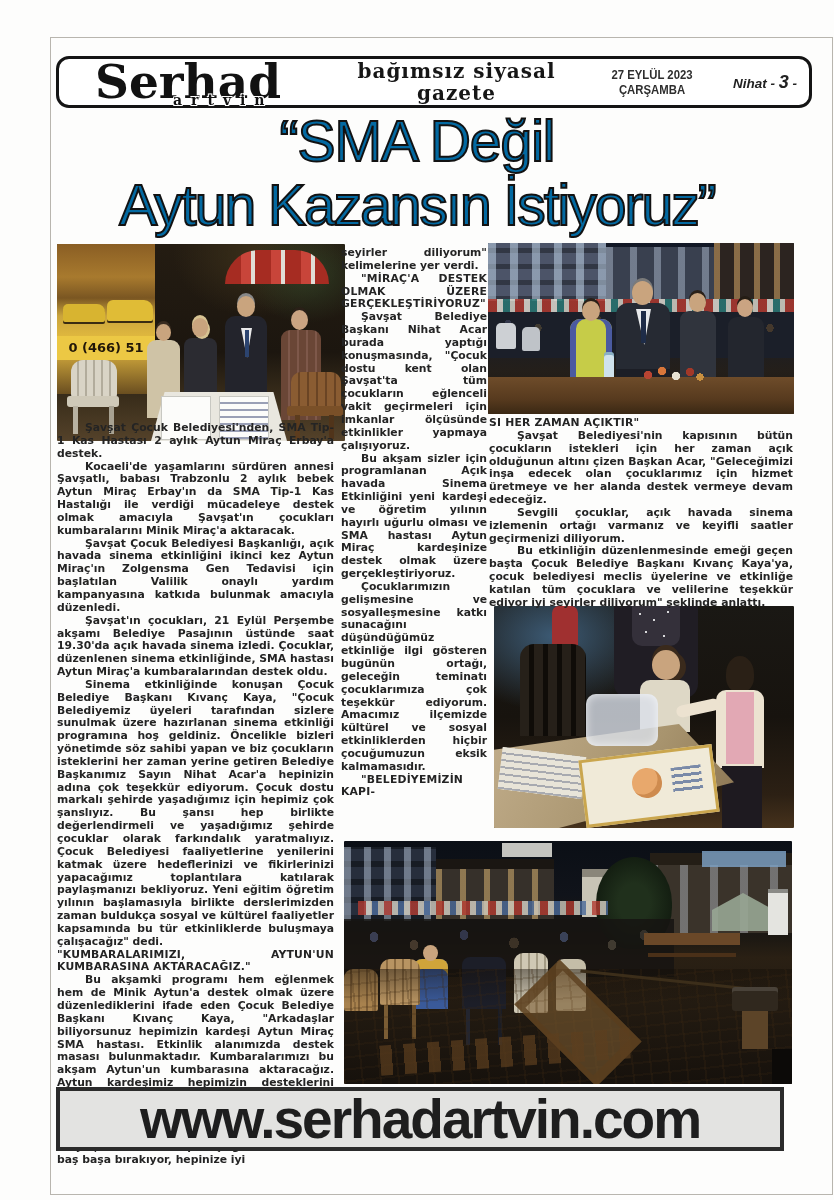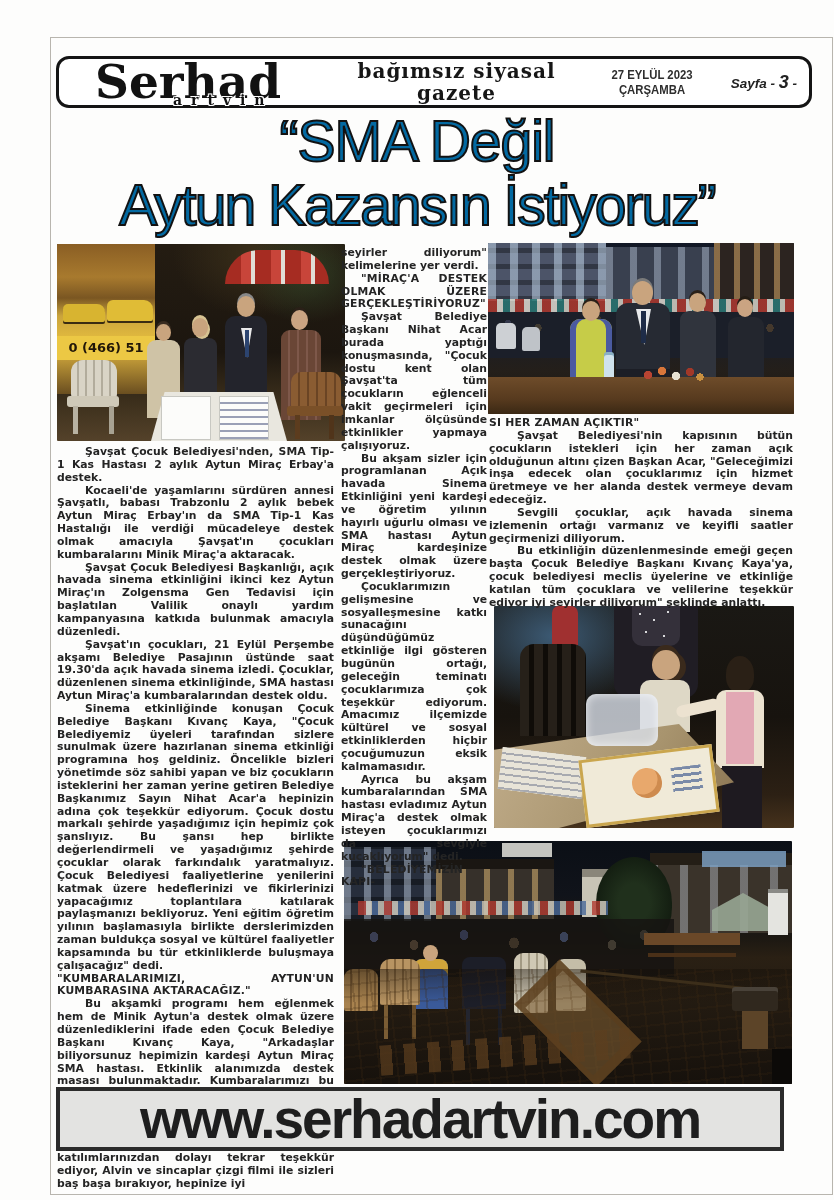--- a/index.html
+++ b/index.html
@@ -48,21 +48,21 @@
   <div id="masthead" class="ab">
     <div id="logo">
       <span class="main">Serhad</span>
       <span class="sub">artvin</span>
     </div>
     <div id="tagline">bağımsız siyasal gazete</div>
     <div id="dateblock">
       <div>27 EYLÜL 2023</div>
       <div>ÇARŞAMBA</div>
     </div>
-    <div id="pageblock"><span>Sayfa - </span><span class="num">3</span><span> -</span></div>
+    <div id="pageblock"><span>Nihat - </span><span class="num">3</span><span> -</span></div>
   </div>
 
   <div id="headline" class="ab">
     <div class="l1">“SMA Değil</div>
     <div class="l2">Aytun Kazansın İstiyoruz”</div>
   </div>
 
   <div class="photo ab" id="ph1" style="left:57px;top:244px;width:288px;height:197px;
               background:radial-gradient(90px 70px at 250px 30px,#2e3a22 0%,rgba(20,16,10,0) 70%),
                          radial-gradient(120px 90px at 200px 10px,#3a2f1a 0%,rgba(20,16,10,0) 70%),
@@ -201,37 +201,36 @@
     <div style="left:176px;top:124px;width:96px;height:96px;transform:rotate(45deg) scaleY(.55);
          border:10px solid rgba(90,62,30,.75);background:rgba(122,90,48,.6);"></div>
     <div style="left:36px;top:196px;width:250px;height:30px;transform:rotate(-4deg);
          background:repeating-linear-gradient(90deg,rgba(92,62,30,.7) 0 12px,transparent 12px 24px);"></div>
     <div style="left:236px;top:138px;width:180px;height:3px;background:#3c2e1a;transform:rotate(6deg);"></div>
     <div style="left:398px;top:168px;width:26px;height:40px;background:#5c4428;"></div>
     <div style="left:388px;top:146px;width:46px;height:24px;background:#30281e;border-radius:3px;box-shadow:inset 0 4px 0 rgba(255,255,255,.12);"></div>
     <div style="left:428px;top:208px;width:20px;height:35px;background:#0c0a08;"></div>
   </div>
 
-  <div class="col" id="col1" style="left:57px;top:446px;width:277px;">
+  <div class="col" id="col1" style="left:57px;top:422px;width:277px;">
     <p>Şavşat Çocuk Belediyesi'nden, SMA Tip- 1 Kas Hastası 2 aylık Aytun Miraç Erbay'a destek.</p>
     <p>Kocaeli'de yaşamlarını sürdüren annesi Şavşatlı, babası Trabzonlu 2 aylık bebek Aytun Miraç Erbay'ın da SMA Tip-1 Kas Hastalığı ile verdiği mücadeleye destek olmak amacıyla Şavşat'ın çocukları kumbaralarını Minik Miraç'a aktaracak.</p>
     <p>Şavşat Çocuk Belediyesi Başkanlığı, açık havada sinema etkinliğini ikinci kez Aytun Miraç'ın Zolgensma Gen Tedavisi için başlatılan Valilik onaylı yardım kampanyasına katkıda bulunmak amacıyla düzenledi.</p>
     <p>Şavşat'ın çocukları, 21 Eylül Perşembe akşamı Belediye Pasajının üstünde saat 19.30'da açık havada sinema izledi. Çocuklar, düzenlenen sinema etkinliğinde, SMA hastası Aytun Miraç'a kumbaralarından destek oldu.</p>
     <p>Sinema etkinliğinde konuşan Çocuk Belediye Başkanı Kıvanç Kaya, "Çocuk Belediyemiz üyeleri tarafından sizlere sunulmak üzere hazırlanan sinema etkinliği programına hoş geldiniz. Öncelikle bizleri yönetimde söz sahibi yapan ve biz çocukların isteklerini her zaman yerine getiren Belediye Başkanımız Sayın Nihat Acar'a hepinizin adına çok teşekkür ediyorum. Çocuk dostu markalı şehirde yaşadığımız için hepimiz çok şanslıyız. Bu şansı hep birlikte değerlendirmeli ve yaşadığımız şehirde çocuklar olarak farkındalık yaratmalıyız. Çocuk Belediyesi faaliyetlerine yenilerini katmak üzere hedeflerinizi ve fikirlerinizi yapacağımız toplantılara katılarak paylaşmanızı bekliyoruz. Yeni eğitim öğretim yılının başlamasıyla birlikte derslerimizden zaman buldukça sosyal ve kültürel faaliyetler kapsamında bu tür etkinliklerde buluşmaya çalışacağız" dedi.</p>
     <p class="subhead">"KUMBARALARIMIZI, AYTUN'UN KUMBARASINA AKTARACAĞIZ."</p>
     <p>Bu akşamki programı hem eğlenmek hem de Minik Aytun'a destek olmak üzere düzenlediklerini ifade eden Çocuk Belediye Başkanı Kıvanç Kaya, "Arkadaşlar biliyorsunuz hepimizin kardeşi Aytun Miraç SMA hastası. Etkinlik alanımızda destek masası bulunmaktadır. Kumbaralarımızı bu akşam Aytun'un kumbarasına aktaracağız. Aytun kardeşimiz hepimizin desteklerini bekliyor, SMA değil Aytun Miraç kazansın istiyoruz. Çocuk Belediyesi Yönetimi ve üyeleri tarafından hazırlanan etkinliğimize katılımlarınızdan dolayı tekrar teşekkür ediyor, Alvin ve sincaplar çizgi filmi ile sizleri baş başa bırakıyor, hepinize iyi</p>
   </div>
 
   <div class="col" id="col2" style="left:341px;top:247px;width:146px;">
     <p style="text-indent:0;">seyirler diliyorum" kelimelerine yer verdi.</p>
     <p class="subhead">"MİRAÇ'A DESTEK OLMAK ÜZERE GERÇEKLEŞTİRİYORUZ"</p>
     <p>Şavşat Belediye Başkanı Nihat Acar burada yaptığı konuşmasında, "Çocuk dostu kent olan Şavşat'ta tüm çocukların eğlenceli vakit geçirmeleri için imkanlar ölçüsünde etkinlikler yapmaya çalışıyoruz.</p>
     <p>Bu akşam sizler için programlanan Açık havada Sinema Etkinliğini yeni kardeşi ve öğretim yılının hayırlı uğurlu olması ve SMA hastası Aytun Miraç kardeşinize destek olmak üzere gerçekleştiriyoruz.</p>
     <p>Çocuklarımızın gelişmesine ve sosyalleşmesine katkı sunacağını düşündüğümüz etkinliğe ilgi gösteren bugünün ortağı, geleceğin teminatı çocuklarımıza çok teşekkür ediyorum. Amacımız ilçemizde kültürel ve sosyal etkinliklerden hiçbir çocuğumuzun eksik kalmamasıdır.</p>
-    <p>Ayrıca bu akşam kumbaralarından SMA hastası evladımız Aytun Miraç'a destek olmak isteyen çocuklarımızı da sevgiyle kucaklıyorum" dedi.</p>
     <p class="subhead">"BELEDİYEMİZİN KAPI-</p>
   </div>
 
   <div class="col" id="col3" style="left:489px;top:417px;width:304px;">
     <p class="subhead">SI HER ZAMAN AÇIKTIR"</p>
     <p>Şavşat Belediyesi'nin kapısının bütün çocukların istekleri için her zaman açık olduğunun altını çizen Başkan Acar, "Geleceğimizi inşa edecek olan çocuklarımız için hizmet üretmeye ve her alanda destek vermeye devam edeceğiz.</p>
     <p>Sevgili çocuklar, açık havada sinema izlemenin ortağı varmanız ve keyifli saatler geçirmenizi diliyorum.</p>
     <p>Bu etkinliğin düzenlenmesinde emeği geçen başta Çocuk Belediye Başkanı Kıvanç Kaya'ya, çocuk belediyesi meclis üyelerine ve etkinliğe katılan tüm çocuklara ve velilerine teşekkür ediyor iyi seyirler diliyorum" şeklinde anlattı.</p>
   </div>
 

